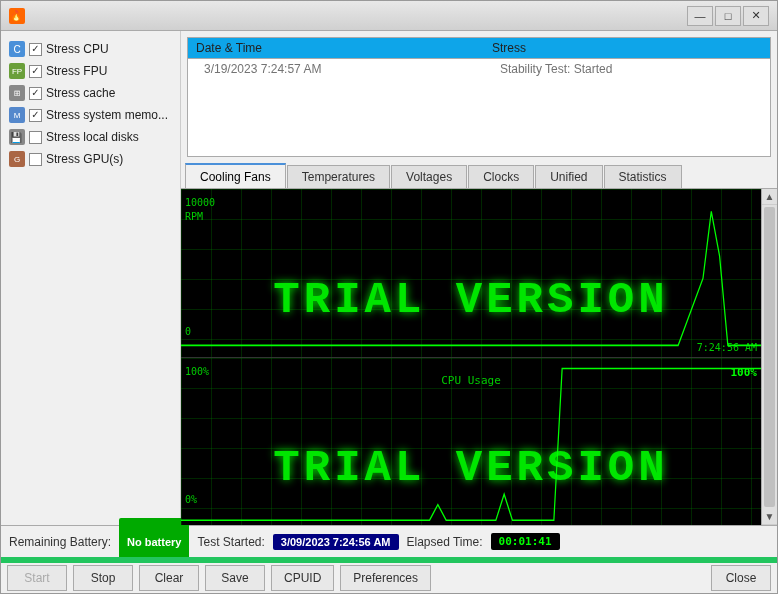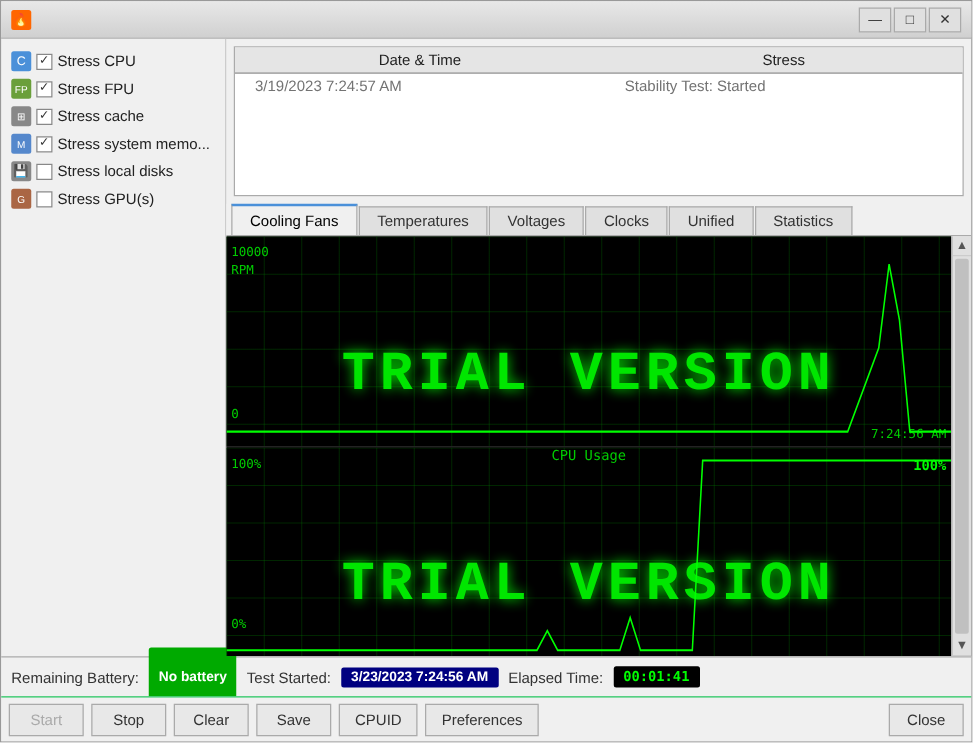--- a/index.html
+++ b/index.html
@@ -136,24 +136,24 @@
       background: white;
       height: 120px;
       flex-shrink: 0;
     }
     .log-table table {
       width: 100%;
       border-collapse: collapse;
       font-size: 12px;
     }
     .log-table th {
-      background: #e5e5e5;
+      background: #0ea5e9;
       border-bottom: 1px solid #aaa;
       padding: 3px 8px;
-      text-align: center;
+      text-align: left;
       font-weight: normal;
       color: #222;
     }
     .log-table td {
       padding: 3px 16px;
       color: #737373;
     }
     .log-table tr:nth-child(even) { background: #f5f5f5; }
 
     .tabs-container {
@@ -243,21 +243,21 @@
       position: absolute;
       right: 4px;
       top: 8px;
       color: #00ff00;
       font-size: 11px;
       font-family: monospace;
       font-weight: bold;
     }
     .chart-title {
       position: absolute;
-      top: 0;
+      top: 16px;
       left: 50%;
       transform: translateX(-50%);
       color: #00cc00;
       font-size: 11px;
       font-family: monospace;
     }
 
     .trial-watermark {
       position: absolute;
       top: 50%;
@@ -323,21 +323,21 @@
     .badge-elapsed {
       background: #000;
       color: #00ff00;
       padding: 2px 8px;
       font-size: 11px;
       font-family: monospace;
     }
 
     .bottom-toolbar {
       background: #f0f0f0;
-      border-top: 1px solid #22c55e;
+      border-top: 6px solid #22c55e;
       height: 36px;
       display: flex;
       align-items: center;
       padding: 0 6px;
       gap: 6px;
       flex-shrink: 0;
     }
     .toolbar-btn {
       min-width: 60px;
       height: 26px;
@@ -498,21 +498,21 @@
           <div class="scroll-arrow">▼</div>
         </div>
       </div>
     </div>
   </div>
 
   <div class="status-bar">
     <span class="status-label">Remaining Battery:</span>
     <span class="status-badge badge-nobattery">No battery</span>
     <span class="status-label">Test Started:</span>
-    <span class="status-badge badge-date">3/23/2023 7:24:56 AM</span>
+    <span class="status-badge badge-date">3/09/2023 7:24:56 AM</span>
     <span class="status-label">Elapsed Time:</span>
     <span class="status-badge badge-elapsed">00:01:41</span>
   </div>
 
   <div class="bottom-toolbar">
     <button class="toolbar-btn" disabled="">Start</button>
     <button class="toolbar-btn">Stop</button>
     <button class="toolbar-btn">Clear</button>
     <button class="toolbar-btn">Save</button>
     <button class="toolbar-btn">CPUID</button>

